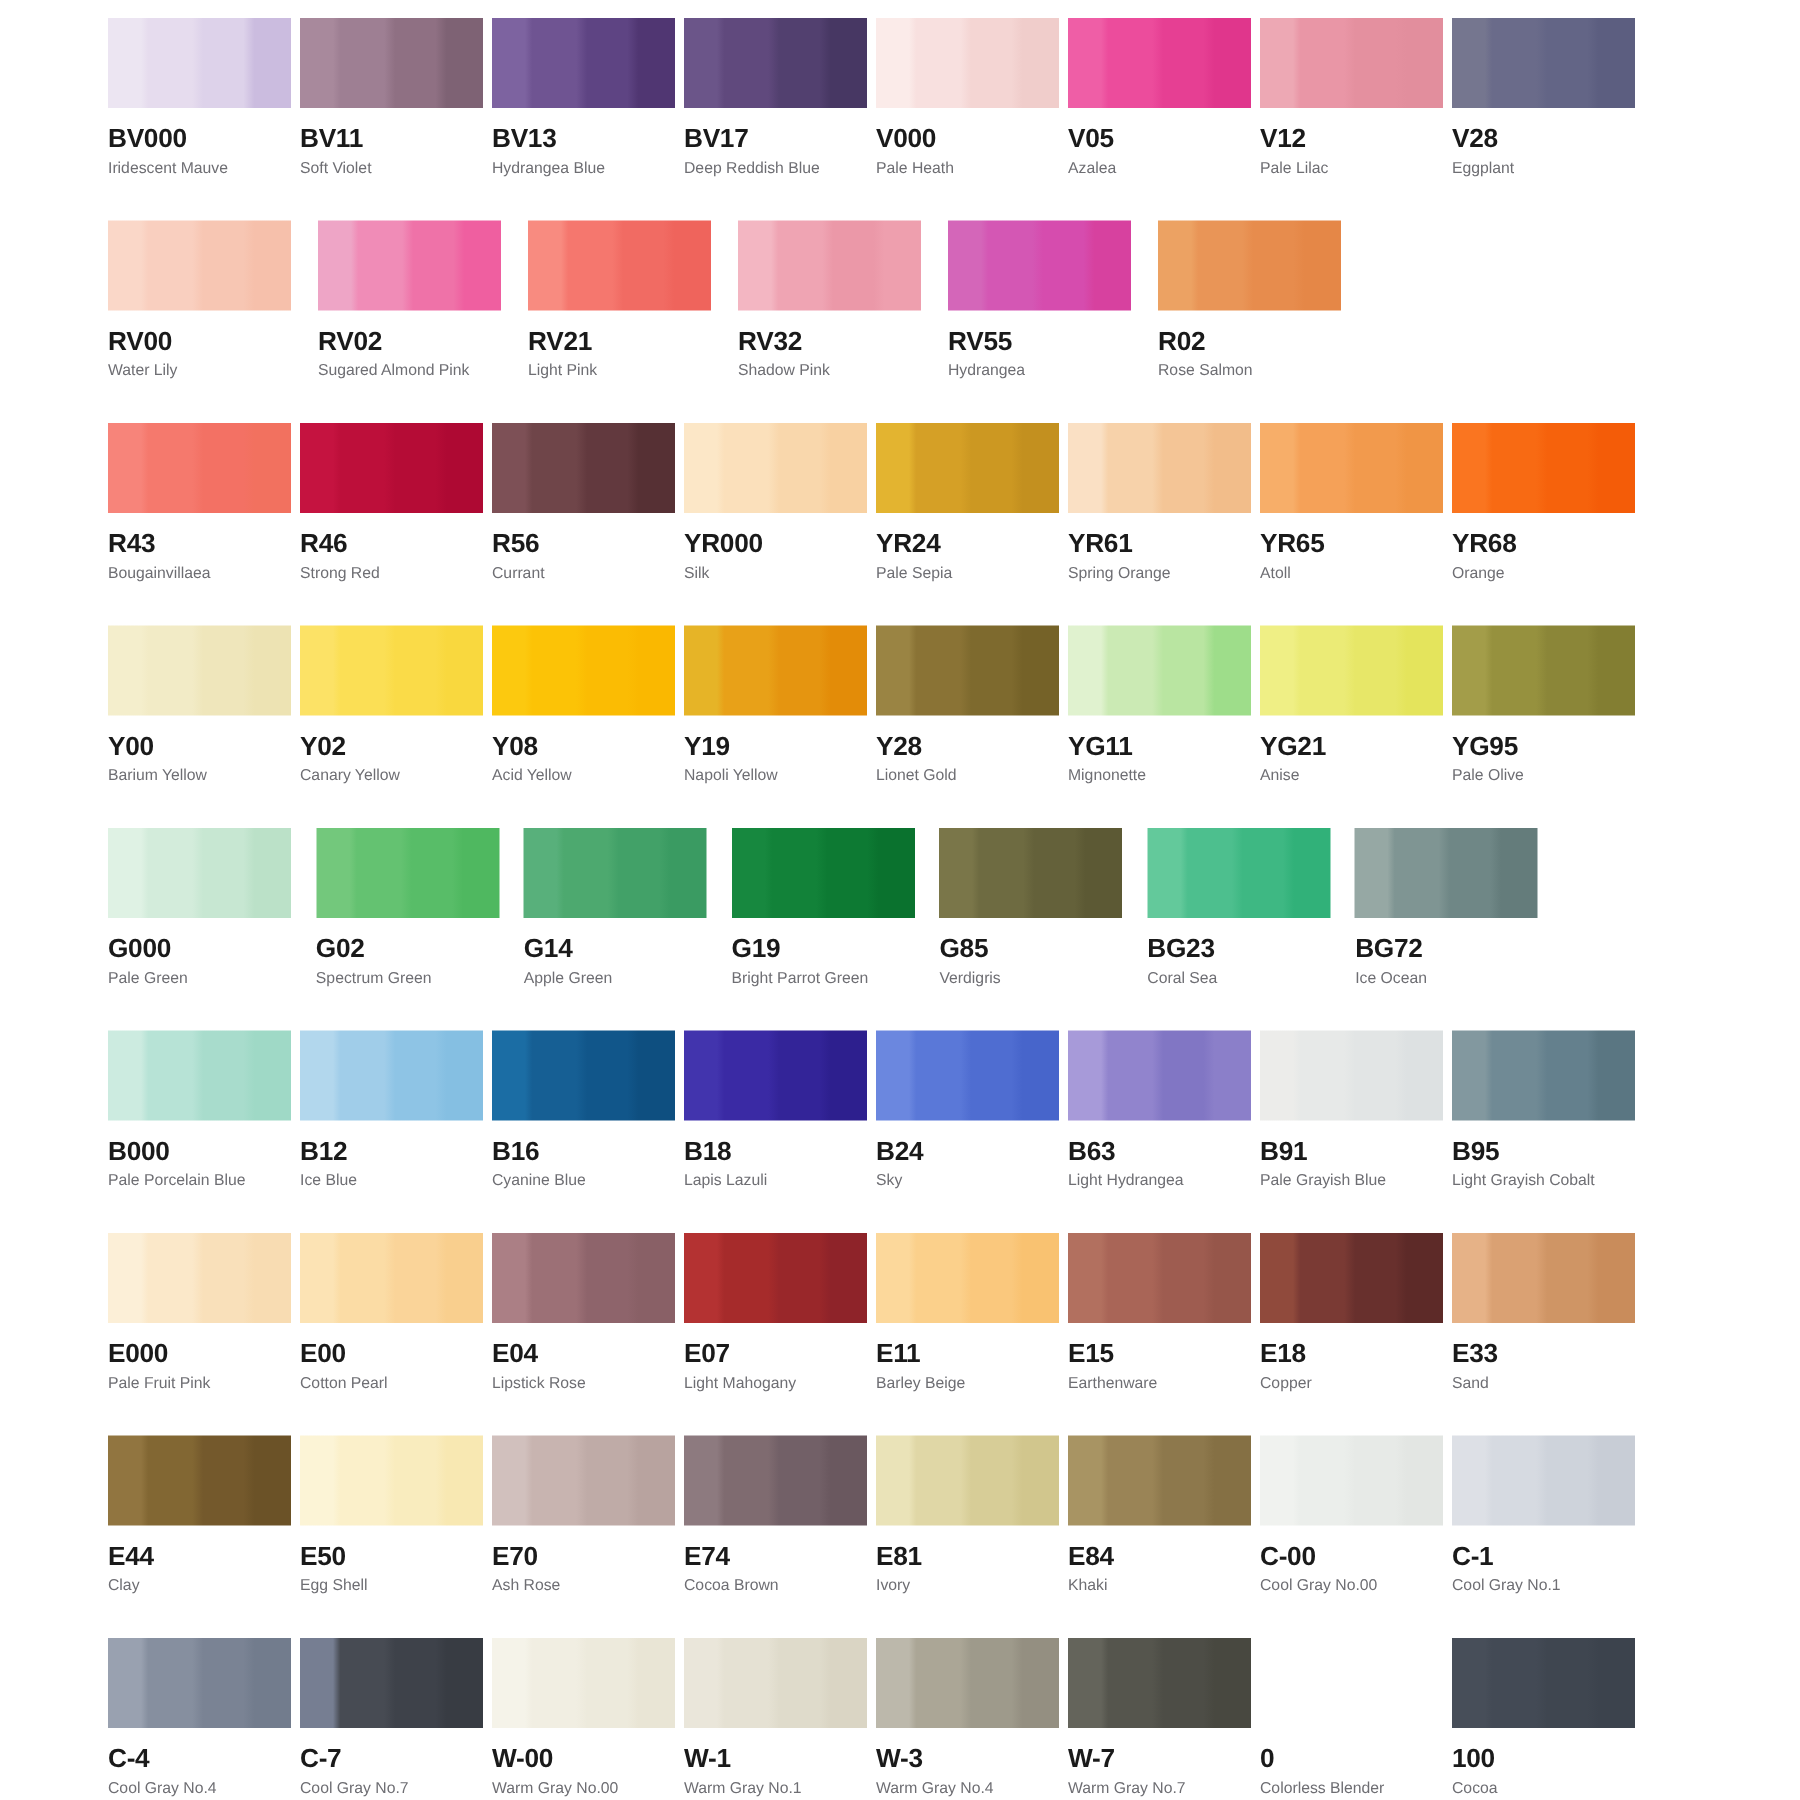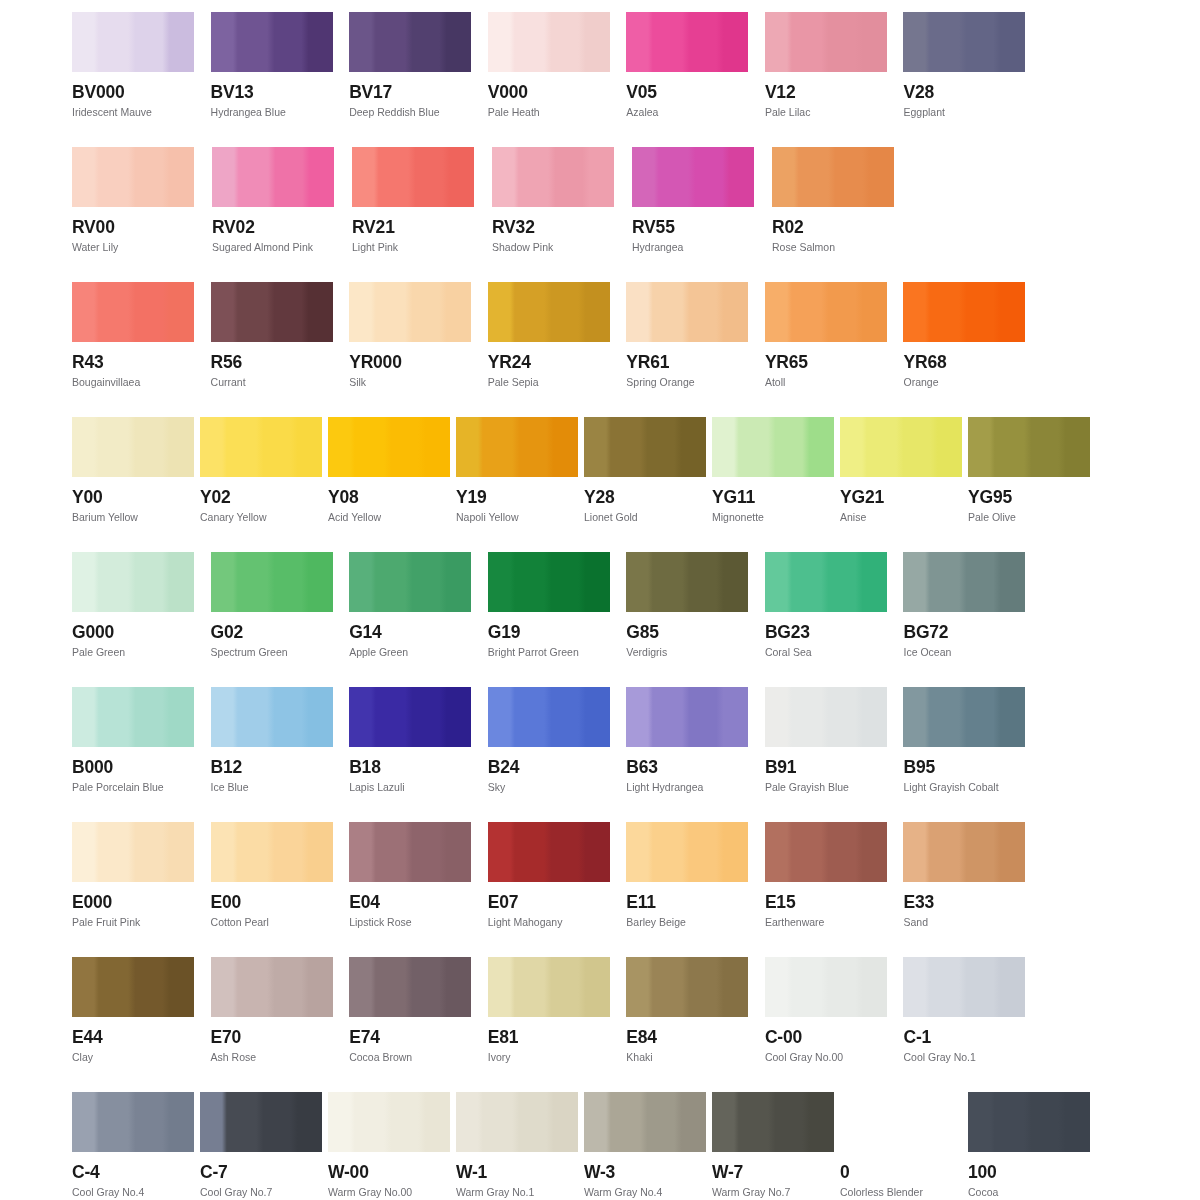--- a/index.html
+++ b/index.html
@@ -60,20 +60,25 @@
 <body>
 
 <div id="chart">
     <div class="row">
       <div class="cell">
         <div class="swatch" style="background: linear-gradient(90deg, rgb(236, 229, 242) 0%, rgb(236, 229, 242) 18%, rgb(230, 220, 238) 22%, rgb(230, 220, 238) 46%, rgb(221, 210, 234) 52%, rgb(221, 210, 234) 74%, rgb(203, 188, 223) 80%, rgb(203, 188, 223) 100%);"></div>
         <div class="code">BV000</div>
         <div class="name">Iridescent Mauve</div>
       </div>
       <div class="cell">
+        <div class="swatch" style="background: linear-gradient(90deg, rgb(168, 137, 156) 0%, rgb(168, 137, 156) 18%, rgb(158, 127, 147) 22%, rgb(158, 127, 147) 46%, rgb(143, 112, 131) 52%, rgb(143, 112, 131) 74%, rgb(126, 98, 116) 80%, rgb(126, 98, 116) 100%);"></div>
+        <div class="code">BV11</div>
+        <div class="name">Soft Violet</div>
+      </div>
+      <div class="cell">
         <div class="swatch" style="background: linear-gradient(90deg, rgb(125, 99, 160) 0%, rgb(125, 99, 160) 18%, rgb(111, 84, 146) 22%, rgb(111, 84, 146) 46%, rgb(94, 68, 131) 52%, rgb(94, 68, 131) 74%, rgb(80, 54, 114) 80%, rgb(80, 54, 114) 100%);"></div>
         <div class="code">BV13</div>
         <div class="name">Hydrangea Blue</div>
       </div>
       <div class="cell">
         <div class="swatch" style="background: linear-gradient(90deg, rgb(107, 85, 137) 0%, rgb(107, 85, 137) 18%, rgb(96, 73, 125) 22%, rgb(96, 73, 125) 46%, rgb(82, 64, 111) 52%, rgb(82, 64, 111) 74%, rgb(71, 55, 99) 80%, rgb(71, 55, 99) 100%);"></div>
         <div class="code">BV17</div>
         <div class="name">Deep Reddish Blue</div>
       </div>
       <div class="cell">
@@ -129,20 +134,25 @@
         <div class="name">Rose Salmon</div>
       </div>
     </div>
     <div class="row">
       <div class="cell">
         <div class="swatch" style="background: linear-gradient(90deg, rgb(247, 132, 122) 0%, rgb(247, 132, 122) 18%, rgb(245, 121, 109) 22%, rgb(245, 121, 109) 46%, rgb(243, 113, 100) 52%, rgb(243, 113, 100) 74%, rgb(242, 113, 95) 80%, rgb(242, 113, 95) 100%);"></div>
         <div class="code">R43</div>
         <div class="name">Bougainvillaea</div>
       </div>
       <div class="cell">
+        <div class="swatch" style="background: linear-gradient(90deg, rgb(197, 19, 64) 0%, rgb(197, 19, 64) 18%, rgb(189, 15, 58) 22%, rgb(189, 15, 58) 46%, rgb(181, 12, 54) 52%, rgb(181, 12, 54) 74%, rgb(174, 9, 51) 80%, rgb(174, 9, 51) 100%);"></div>
+        <div class="code">R46</div>
+        <div class="name">Strong Red</div>
+      </div>
+      <div class="cell">
         <div class="swatch" style="background: linear-gradient(90deg, rgb(125, 80, 86) 0%, rgb(125, 80, 86) 18%, rgb(111, 69, 73) 22%, rgb(111, 69, 73) 46%, rgb(98, 57, 62) 52%, rgb(98, 57, 62) 74%, rgb(86, 48, 52) 80%, rgb(86, 48, 52) 100%);"></div>
         <div class="code">R56</div>
         <div class="name">Currant</div>
       </div>
       <div class="cell">
         <div class="swatch" style="background: linear-gradient(90deg, rgb(252, 231, 199) 0%, rgb(252, 231, 199) 18%, rgb(251, 224, 187) 22%, rgb(251, 224, 187) 46%, rgb(249, 215, 172) 52%, rgb(249, 215, 172) 74%, rgb(248, 209, 162) 80%, rgb(248, 209, 162) 100%);"></div>
         <div class="code">YR000</div>
         <div class="name">Silk</div>
       </div>
       <div class="cell">
@@ -250,20 +260,25 @@
         <div class="swatch" style="background: linear-gradient(90deg, rgb(204, 235, 224) 0%, rgb(204, 235, 224) 18%, rgb(183, 227, 214) 22%, rgb(183, 227, 214) 46%, rgb(168, 220, 204) 52%, rgb(168, 220, 204) 74%, rgb(159, 217, 198) 80%, rgb(159, 217, 198) 100%);"></div>
         <div class="code">B000</div>
         <div class="name">Pale Porcelain Blue</div>
       </div>
       <div class="cell">
         <div class="swatch" style="background: linear-gradient(90deg, rgb(178, 215, 237) 0%, rgb(178, 215, 237) 18%, rgb(160, 205, 233) 22%, rgb(160, 205, 233) 46%, rgb(142, 196, 229) 52%, rgb(142, 196, 229) 74%, rgb(133, 191, 226) 80%, rgb(133, 191, 226) 100%);"></div>
         <div class="code">B12</div>
         <div class="name">Ice Blue</div>
       </div>
       <div class="cell">
+        <div class="swatch" style="background: linear-gradient(90deg, rgb(27, 109, 164) 0%, rgb(27, 109, 164) 18%, rgb(22, 95, 148) 22%, rgb(22, 95, 148) 46%, rgb(17, 86, 138) 52%, rgb(17, 86, 138) 74%, rgb(14, 79, 128) 80%, rgb(14, 79, 128) 100%);"></div>
+        <div class="code">B16</div>
+        <div class="name">Cyanine Blue</div>
+      </div>
+      <div class="cell">
         <div class="swatch" style="background: linear-gradient(90deg, rgb(66, 52, 173) 0%, rgb(66, 52, 173) 18%, rgb(58, 42, 164) 22%, rgb(58, 42, 164) 46%, rgb(51, 36, 152) 52%, rgb(51, 36, 152) 74%, rgb(45, 31, 142) 80%, rgb(45, 31, 142) 100%);"></div>
         <div class="code">B18</div>
         <div class="name">Lapis Lazuli</div>
       </div>
       <div class="cell">
         <div class="swatch" style="background: linear-gradient(90deg, rgb(107, 135, 223) 0%, rgb(107, 135, 223) 18%, rgb(90, 120, 216) 22%, rgb(90, 120, 216) 46%, rgb(79, 109, 209) 52%, rgb(79, 109, 209) 74%, rgb(71, 101, 203) 80%, rgb(71, 101, 203) 100%);"></div>
         <div class="code">B24</div>
         <div class="name">Sky</div>
       </div>
       <div class="cell">
@@ -307,32 +322,42 @@
         <div class="swatch" style="background: linear-gradient(90deg, rgb(252, 216, 155) 0%, rgb(252, 216, 155) 18%, rgb(251, 208, 139) 22%, rgb(251, 208, 139) 46%, rgb(250, 200, 125) 52%, rgb(250, 200, 125) 74%, rgb(249, 194, 113) 80%, rgb(249, 194, 113) 100%);"></div>
         <div class="code">E11</div>
         <div class="name">Barley Beige</div>
       </div>
       <div class="cell">
         <div class="swatch" style="background: linear-gradient(90deg, rgb(178, 112, 95) 0%, rgb(178, 112, 95) 18%, rgb(169, 101, 87) 22%, rgb(169, 101, 87) 46%, rgb(158, 92, 80) 52%, rgb(158, 92, 80) 74%, rgb(150, 86, 74) 80%, rgb(150, 86, 74) 100%);"></div>
         <div class="code">E15</div>
         <div class="name">Earthenware</div>
       </div>
       <div class="cell">
+        <div class="swatch" style="background: linear-gradient(90deg, rgb(144, 74, 60) 0%, rgb(144, 74, 60) 18%, rgb(122, 58, 52) 22%, rgb(122, 58, 52) 46%, rgb(104, 48, 45) 52%, rgb(104, 48, 45) 74%, rgb(93, 42, 40) 80%, rgb(93, 42, 40) 100%);"></div>
+        <div class="code">E18</div>
+        <div class="name">Copper</div>
+      </div>
+      <div class="cell">
         <div class="swatch" style="background: linear-gradient(90deg, rgb(230, 178, 135) 0%, rgb(230, 178, 135) 18%, rgb(218, 161, 115) 22%, rgb(218, 161, 115) 46%, rgb(207, 149, 101) 52%, rgb(207, 149, 101) 74%, rgb(201, 140, 91) 80%, rgb(201, 140, 91) 100%);"></div>
         <div class="code">E33</div>
         <div class="name">Sand</div>
       </div>
     </div>
     <div class="row">
       <div class="cell">
         <div class="swatch" style="background: linear-gradient(90deg, rgb(145, 117, 64) 0%, rgb(145, 117, 64) 18%, rgb(130, 103, 51) 22%, rgb(130, 103, 51) 46%, rgb(116, 89, 44) 52%, rgb(116, 89, 44) 74%, rgb(107, 82, 39) 80%, rgb(107, 82, 39) 100%);"></div>
         <div class="code">E44</div>
         <div class="name">Clay</div>
       </div>
       <div class="cell">
+        <div class="swatch" style="background: linear-gradient(90deg, rgb(252, 244, 214) 0%, rgb(252, 244, 214) 18%, rgb(251, 240, 202) 22%, rgb(251, 240, 202) 46%, rgb(249, 236, 190) 52%, rgb(249, 236, 190) 74%, rgb(248, 232, 178) 80%, rgb(248, 232, 178) 100%);"></div>
+        <div class="code">E50</div>
+        <div class="name">Egg Shell</div>
+      </div>
+      <div class="cell">
         <div class="swatch" style="background: linear-gradient(90deg, rgb(209, 192, 189) 0%, rgb(209, 192, 189) 18%, rgb(200, 180, 176) 22%, rgb(200, 180, 176) 46%, rgb(191, 171, 167) 52%, rgb(191, 171, 167) 74%, rgb(184, 163, 159) 80%, rgb(184, 163, 159) 100%);"></div>
         <div class="code">E70</div>
         <div class="name">Ash Rose</div>
       </div>
       <div class="cell">
         <div class="swatch" style="background: linear-gradient(90deg, rgb(141, 122, 127) 0%, rgb(141, 122, 127) 18%, rgb(127, 107, 112) 22%, rgb(127, 107, 112) 46%, rgb(114, 96, 103) 52%, rgb(114, 96, 103) 74%, rgb(106, 88, 95) 80%, rgb(106, 88, 95) 100%);"></div>
         <div class="code">E74</div>
         <div class="name">Cocoa Brown</div>
       </div>
       <div class="cell">

